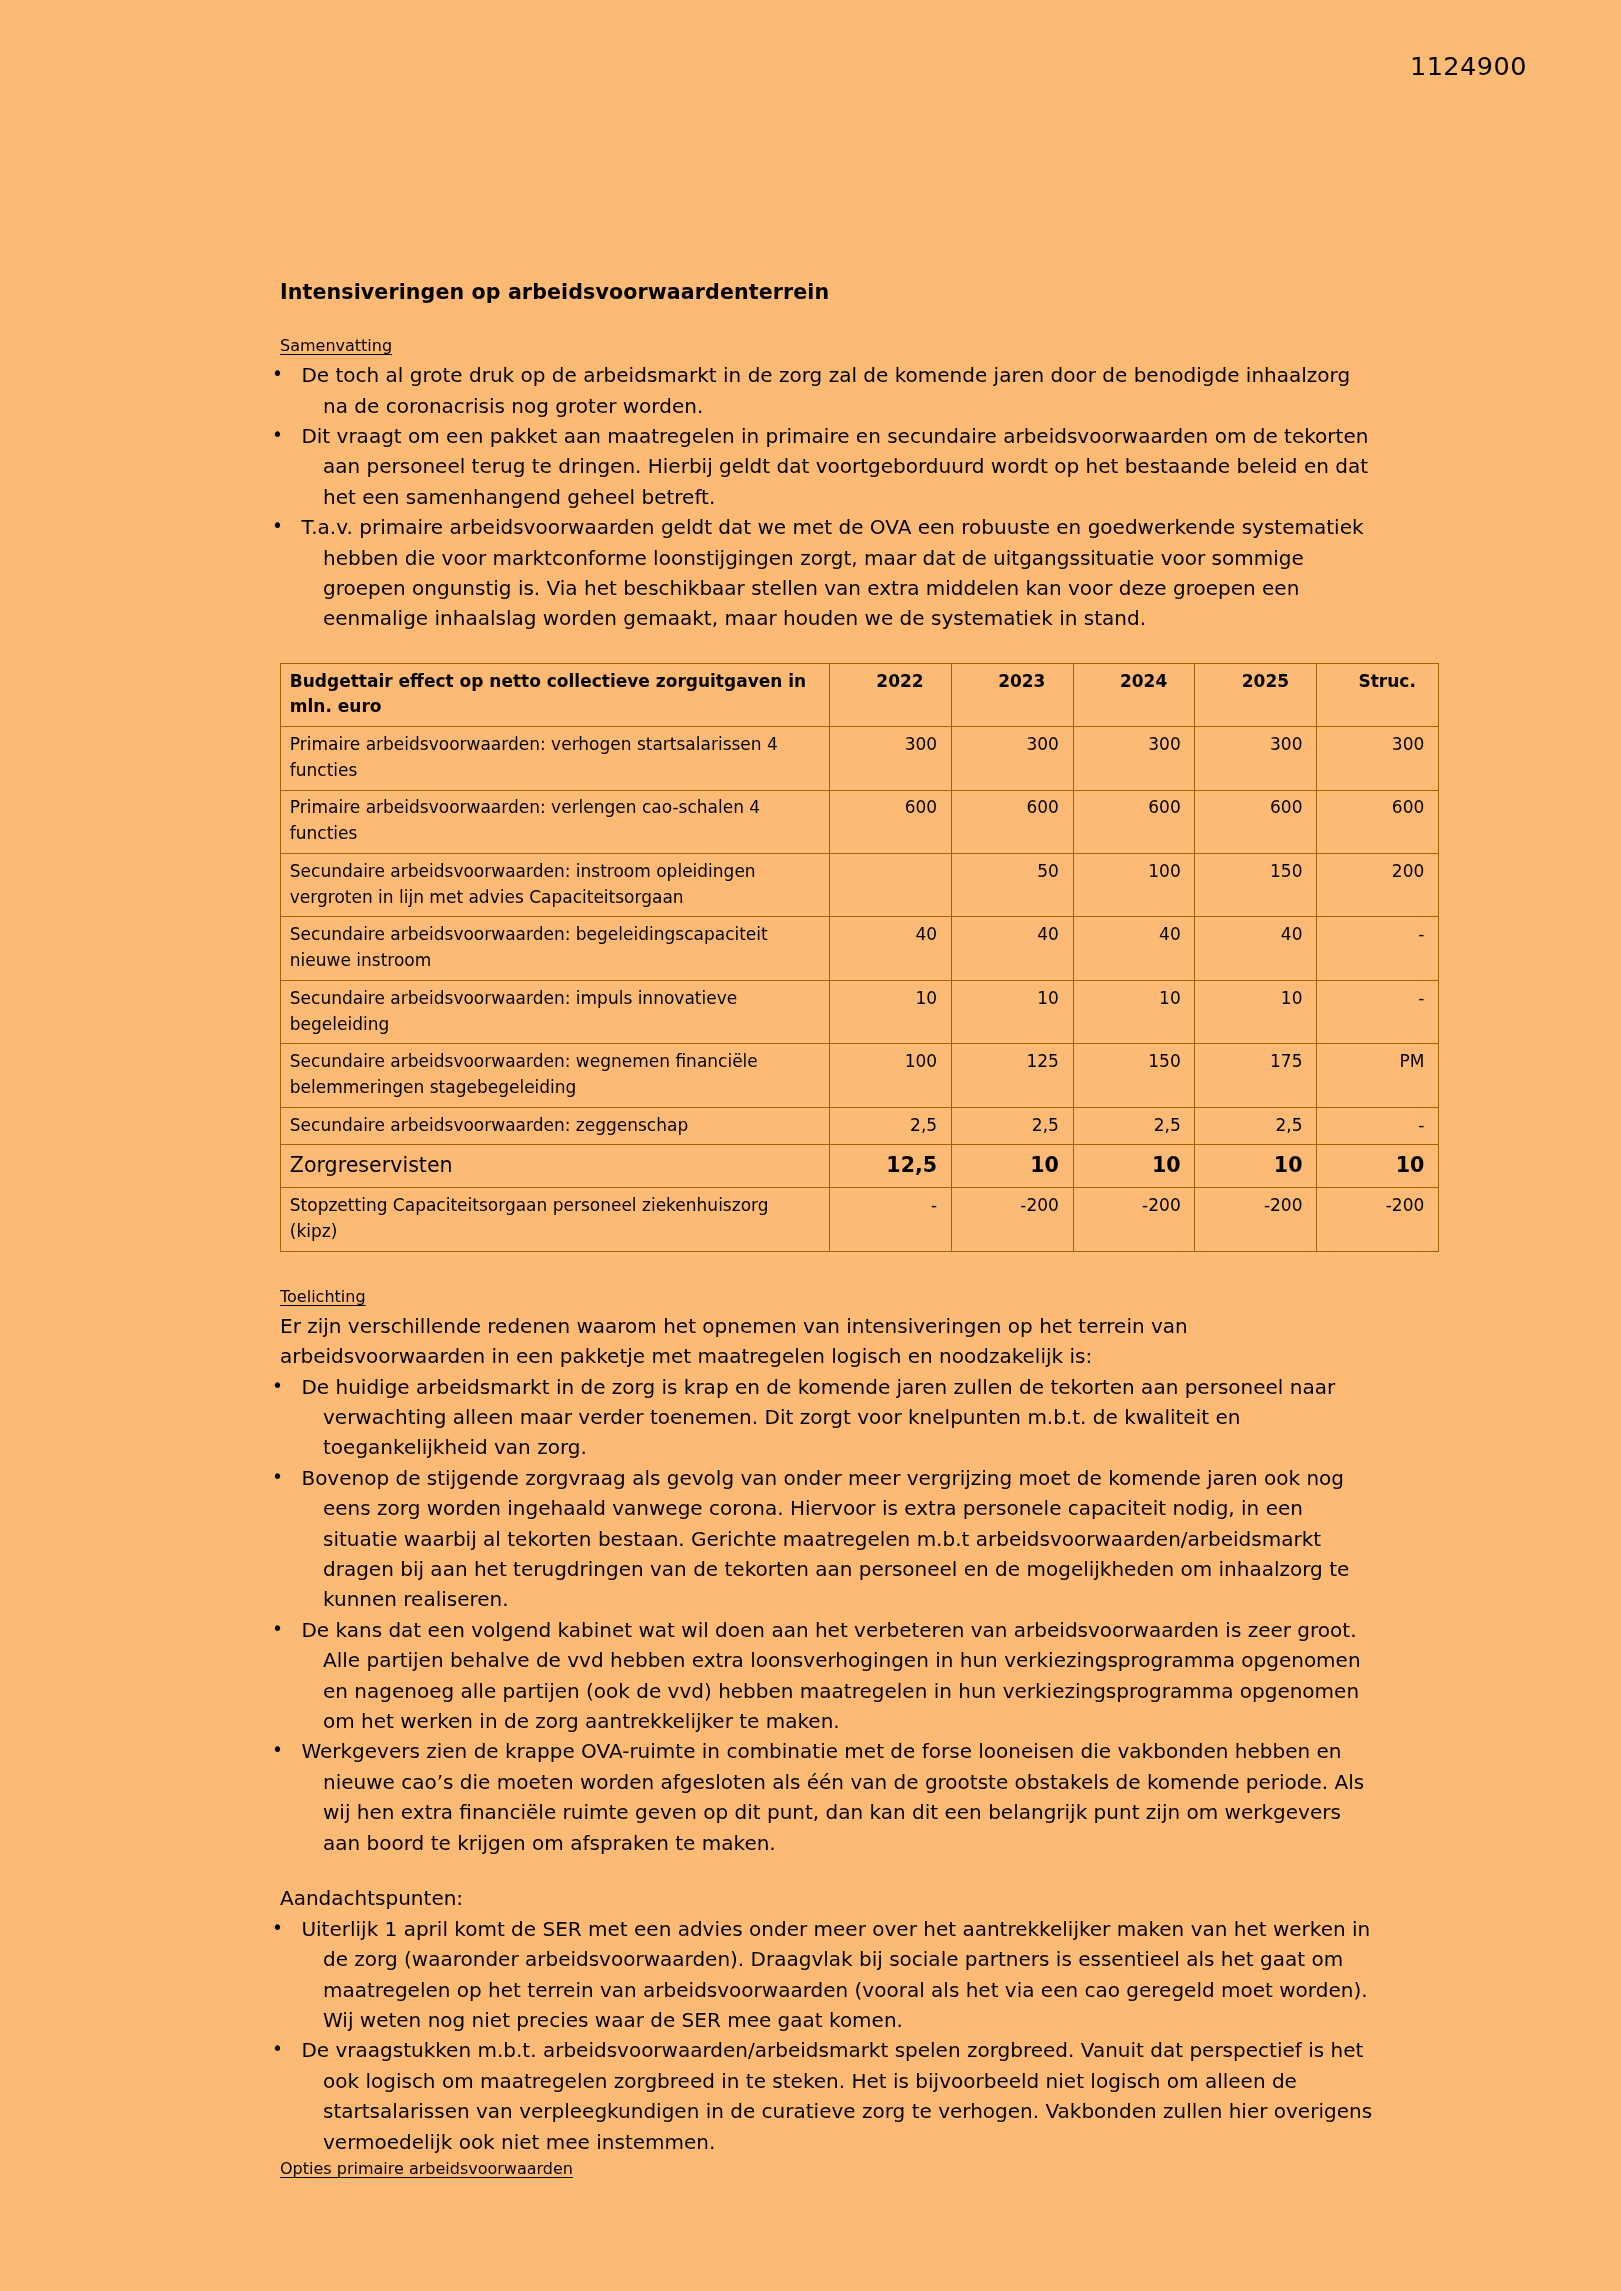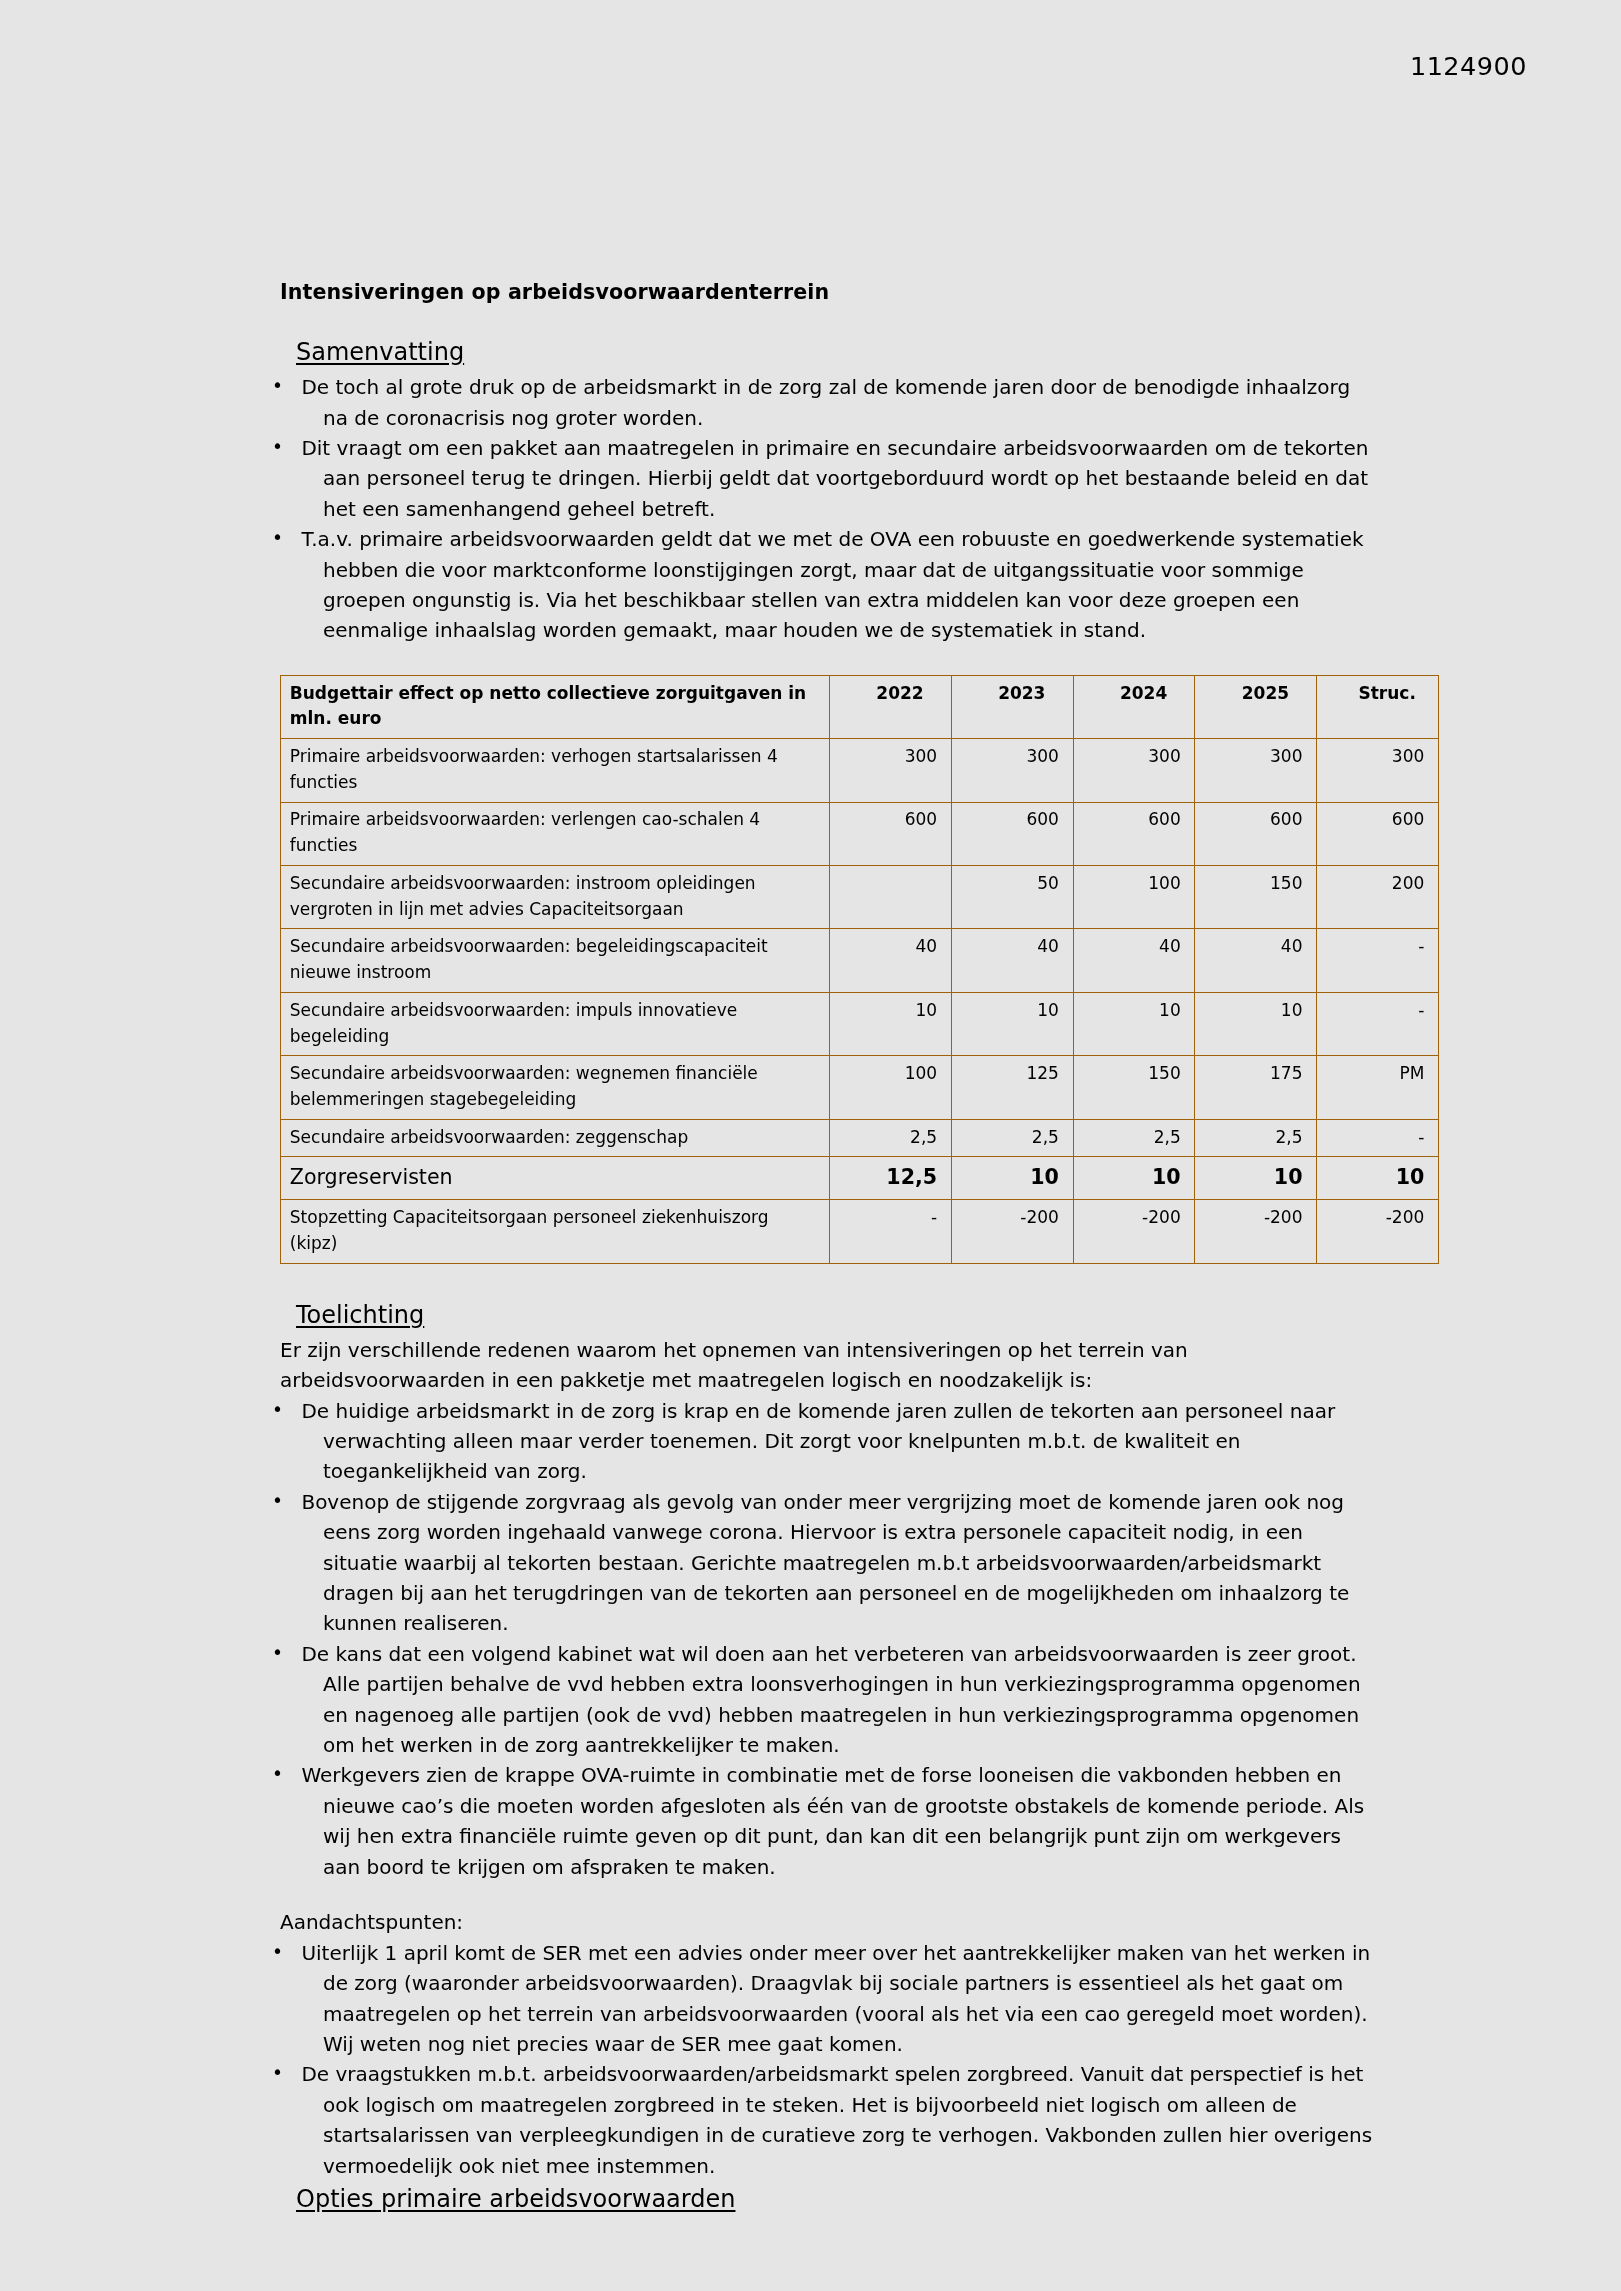--- a/index.html
+++ b/index.html
@@ -13,21 +13,21 @@
     height: 2292px;
     position: relative;
     font-family: "DejaVu Sans", sans-serif;
     color: #000000;
     overflow: hidden;
   }
 
   .page {
     position: absolute;
     inset: 0;
-    background: #e5e5e5;
+    background: #fdba74;
   }
 
   
   .doc-header {
     position: absolute;
     top: 51px;
     right: 94px;
     font-family: "DejaVu Sans", sans-serif;
     font-size: 25.5px;
     letter-spacing: 0.5px;
@@ -45,25 +45,25 @@
   .section-title {
     font-family: "DejaVu Sans", sans-serif;
     font-weight: bold;
     font-size: 20.6px;
     letter-spacing: 0.1px;
     margin: 0 0 27.4px 0;
     line-height: 1.35;
   }
 
   .sub-head {
-    font-size: 24px;
+    font-size: 16px;
     line-height: 1.5;
     text-decoration: underline;
     text-underline-offset: 2.9px;
-    margin: 0 0 2px 16px;
+    margin: 0 0 2px 0;
   }
 
   .para {
     font-size: 20px;
     line-height: 1.52;
     margin: 0;
   }
 
   ul.bullets {
     list-style: none;

